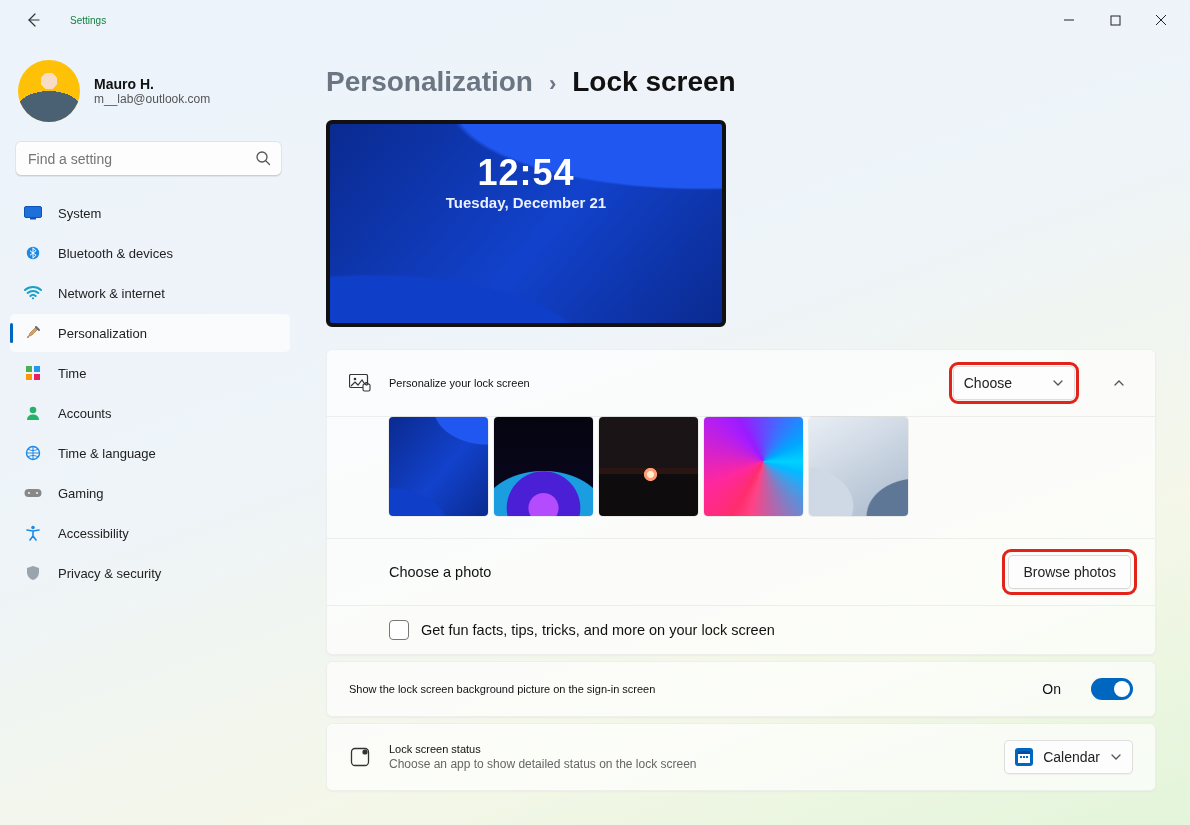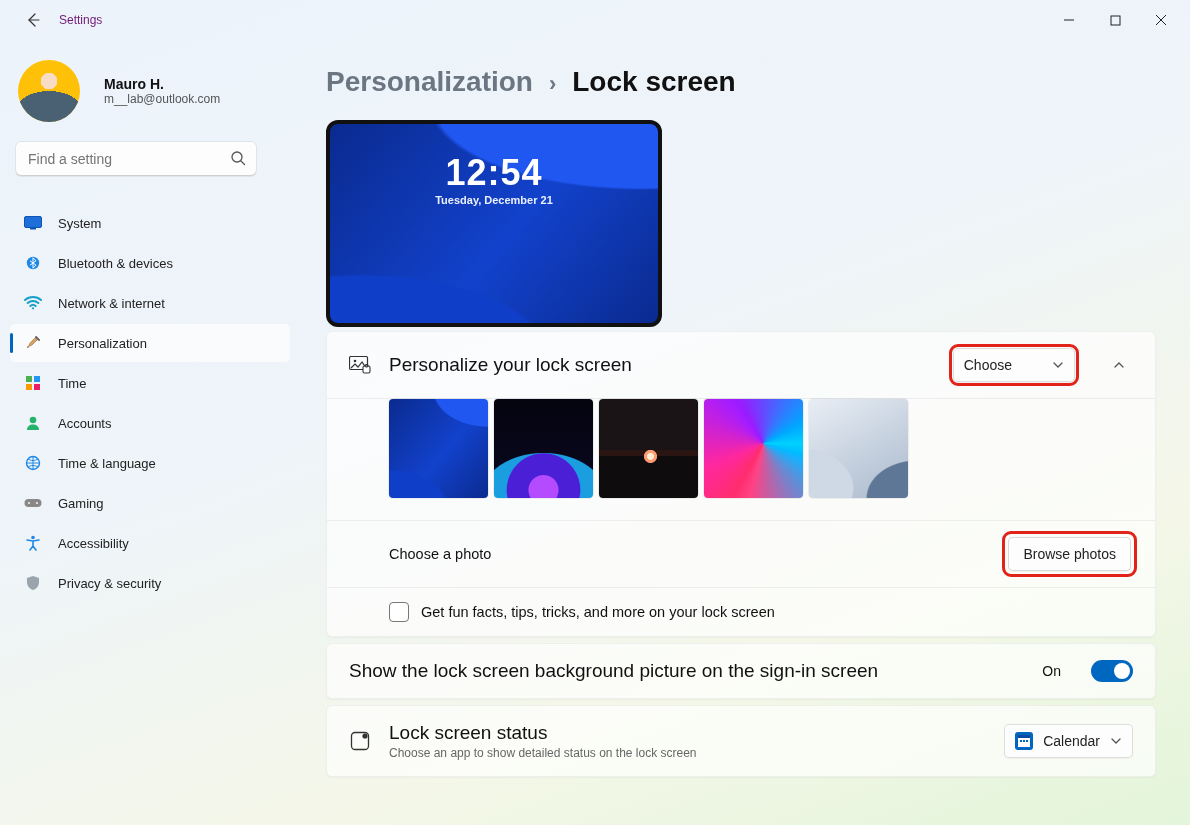--- a/index.html
+++ b/index.html
@@ -5,41 +5,41 @@
   * { box-sizing: border-box; margin: 0; padding: 0; font-family: "Segoe UI", -apple-system, sans-serif; }
   body {
     width: 1190px; height: 825px;
     background: linear-gradient(160deg, #ecf3fb 0%, #eef4f8 45%, #f4f7e8 75%, #e3f5da 100%);
     overflow: hidden; position: relative;
   }
 
   
   .titlebar { height: 40px; display: flex; align-items: center; padding: 0 6px 0 16px; }
   .titlebar .back { width: 34px; height: 34px; display: inline-flex; align-items: center; justify-content: center; cursor: pointer; }
-  .titlebar .title { font-size: 12px; color: #701a75; margin-left: 9px; }
+  .titlebar .title { font-size: 10px; color: #15803d; margin-left: 20px; }
   .winbtns { margin-left: auto; display: flex; }
   .winbtn { width: 46px; height: 30px; display: inline-flex; align-items: center; justify-content: center; cursor: pointer; }
 
   
   .shell { display: flex; height: calc(825px - 40px); }
   .side { width: 300px; padding: 12px 10px 0 10px; }
   .main { flex: 1; padding: 26px 34px 0 26px; overflow: auto; }
 
   
-  .profile { display: flex; align-items: center; gap: 24px; padding: 8px 8px 20px 8px; }
+  .profile { display: flex; align-items: center; gap: 14px; padding: 8px 8px 20px 8px; }
   .avatar { width: 62px; height: 62px; border-radius: 50%; background: #ffc107; position: relative; overflow: hidden; }
   .avatar::after { content: ""; position: absolute; inset: 0; background:
      radial-gradient(circle at 50% 34%, #f8dcc4 0 16%, transparent 16.5%),
      radial-gradient(ellipse 55% 35% at 50% 85%, #4a6073 0 100%, transparent 0);
   }
   .profile .name { font-size: 14px; font-weight: 600; color: #111; }
   .profile .email { font-size: 12px; color: #555; }
 
   
-  .search { width: 240px; height: 34px; margin: 0 6px 28px 6px; position: relative; }
+  .search { width: 265px; height: 34px; margin: 0 6px 18px 6px; position: relative; }
   .search input {
     width: 100%; height: 100%; border: none; border-radius: 5px;
     background: #fdfdfe; padding: 0 36px 0 12px; font-size: 14px; color: #444;
     box-shadow: 0 0 0 1px rgba(0,0,0,0.06), inset 0 -1px 0 rgba(0,0,0,0.18);
   }
   .search .sicon { position: absolute; right: 10px; top: 8px; color: #555; }
 
   
   .nav { display: flex; flex-direction: column; gap: 2px; }
   .navitem {
@@ -55,42 +55,42 @@
   .navicon { width: 18px; height: 18px; display: inline-flex; align-items: center; justify-content: center; font-size: 14px; }
 
   
   .bc { display: flex; align-items: baseline; gap: 16px; margin-bottom: 22px; }
   .bc .bc-parent { font-size: 28px; font-weight: 600; color: #6b7682; cursor: pointer; }
   .bc .bc-sep { font-size: 22px; color: #6b7682; font-weight: 600; }
   .bc .bc-leaf { font-size: 28px; font-weight: 600; color: #111; }
 
   
   .preview {
-    width: 336px; height: 207px; border-radius: 12px; border: 4px solid #111; background: #0b2a76;
-    position: relative; overflow: hidden; margin-bottom: 4px;
+    width: 400px; height: 207px; border-radius: 6px; border: 4px solid #111; background: #0b2a76;
+    position: relative; overflow: hidden; margin-bottom: 22px;
     background:
       radial-gradient(ellipse 170% 120% at 10% 115%, #0f3ec8 0 32%, transparent 33%),
       radial-gradient(ellipse 180% 120% at 95% -10%, #1f57f0 0 35%, transparent 36%),
       linear-gradient(130deg,#0a2a8f,#1242cc 55%,#0a2a8f);
   }
   .preview .time { position: absolute; top: 28px; left: 0; right: 0; text-align: center; color: #fff; font-weight: 600; font-size: 36px; letter-spacing: 1px; }
-  .preview .date { position: absolute; top: 70px; left: 0; right: 0; text-align: center; color: #eaf0ff; font-weight: 600; font-size: 11px; }
+  .preview .date { position: absolute; top: 70px; left: 0; right: 0; text-align: center; color: #eaf0ff; font-weight: 600; font-size: 15px; }
 
   
   .card {
     background: rgba(255,255,255,0.68); border: 1px solid rgba(0,0,0,0.05);
     border-radius: 6px; margin-bottom: 6px; box-shadow: 0 1px 2px rgba(0,0,0,0.04);
   }
   .row {
     display: flex; align-items: center; padding: 16px 22px; gap: 18px;
     border-top: 1px solid rgba(0,0,0,0.06);
   }
   .row:first-child { border-top: none; }
   .row .ricon { width: 22px; color: #333; display:flex; align-items:center; justify-content:center; }
-  .row .rlabel { font-size: 19px; color: #111; }
+  .row .rlabel { font-size: 11px; color: #111; }
   .row .rsub { font-size: 12px; color: #666; margin-top: 2px; }
   .row .spacer { flex: 1; }
   .innerrow { padding: 14px 22px 14px 62px; }
   .rtxt { font-size: 14.5px; color: #111; }
 
   
   .dropdown {
     height: 34px; min-width: 112px; border-radius: 5px; background: #fdfdfe;
     border: 1px solid rgba(0,0,0,0.12); display: inline-flex; align-items: center;
     padding: 0 10px; gap: 40px; cursor: pointer; font-size: 14px; color: #222;

